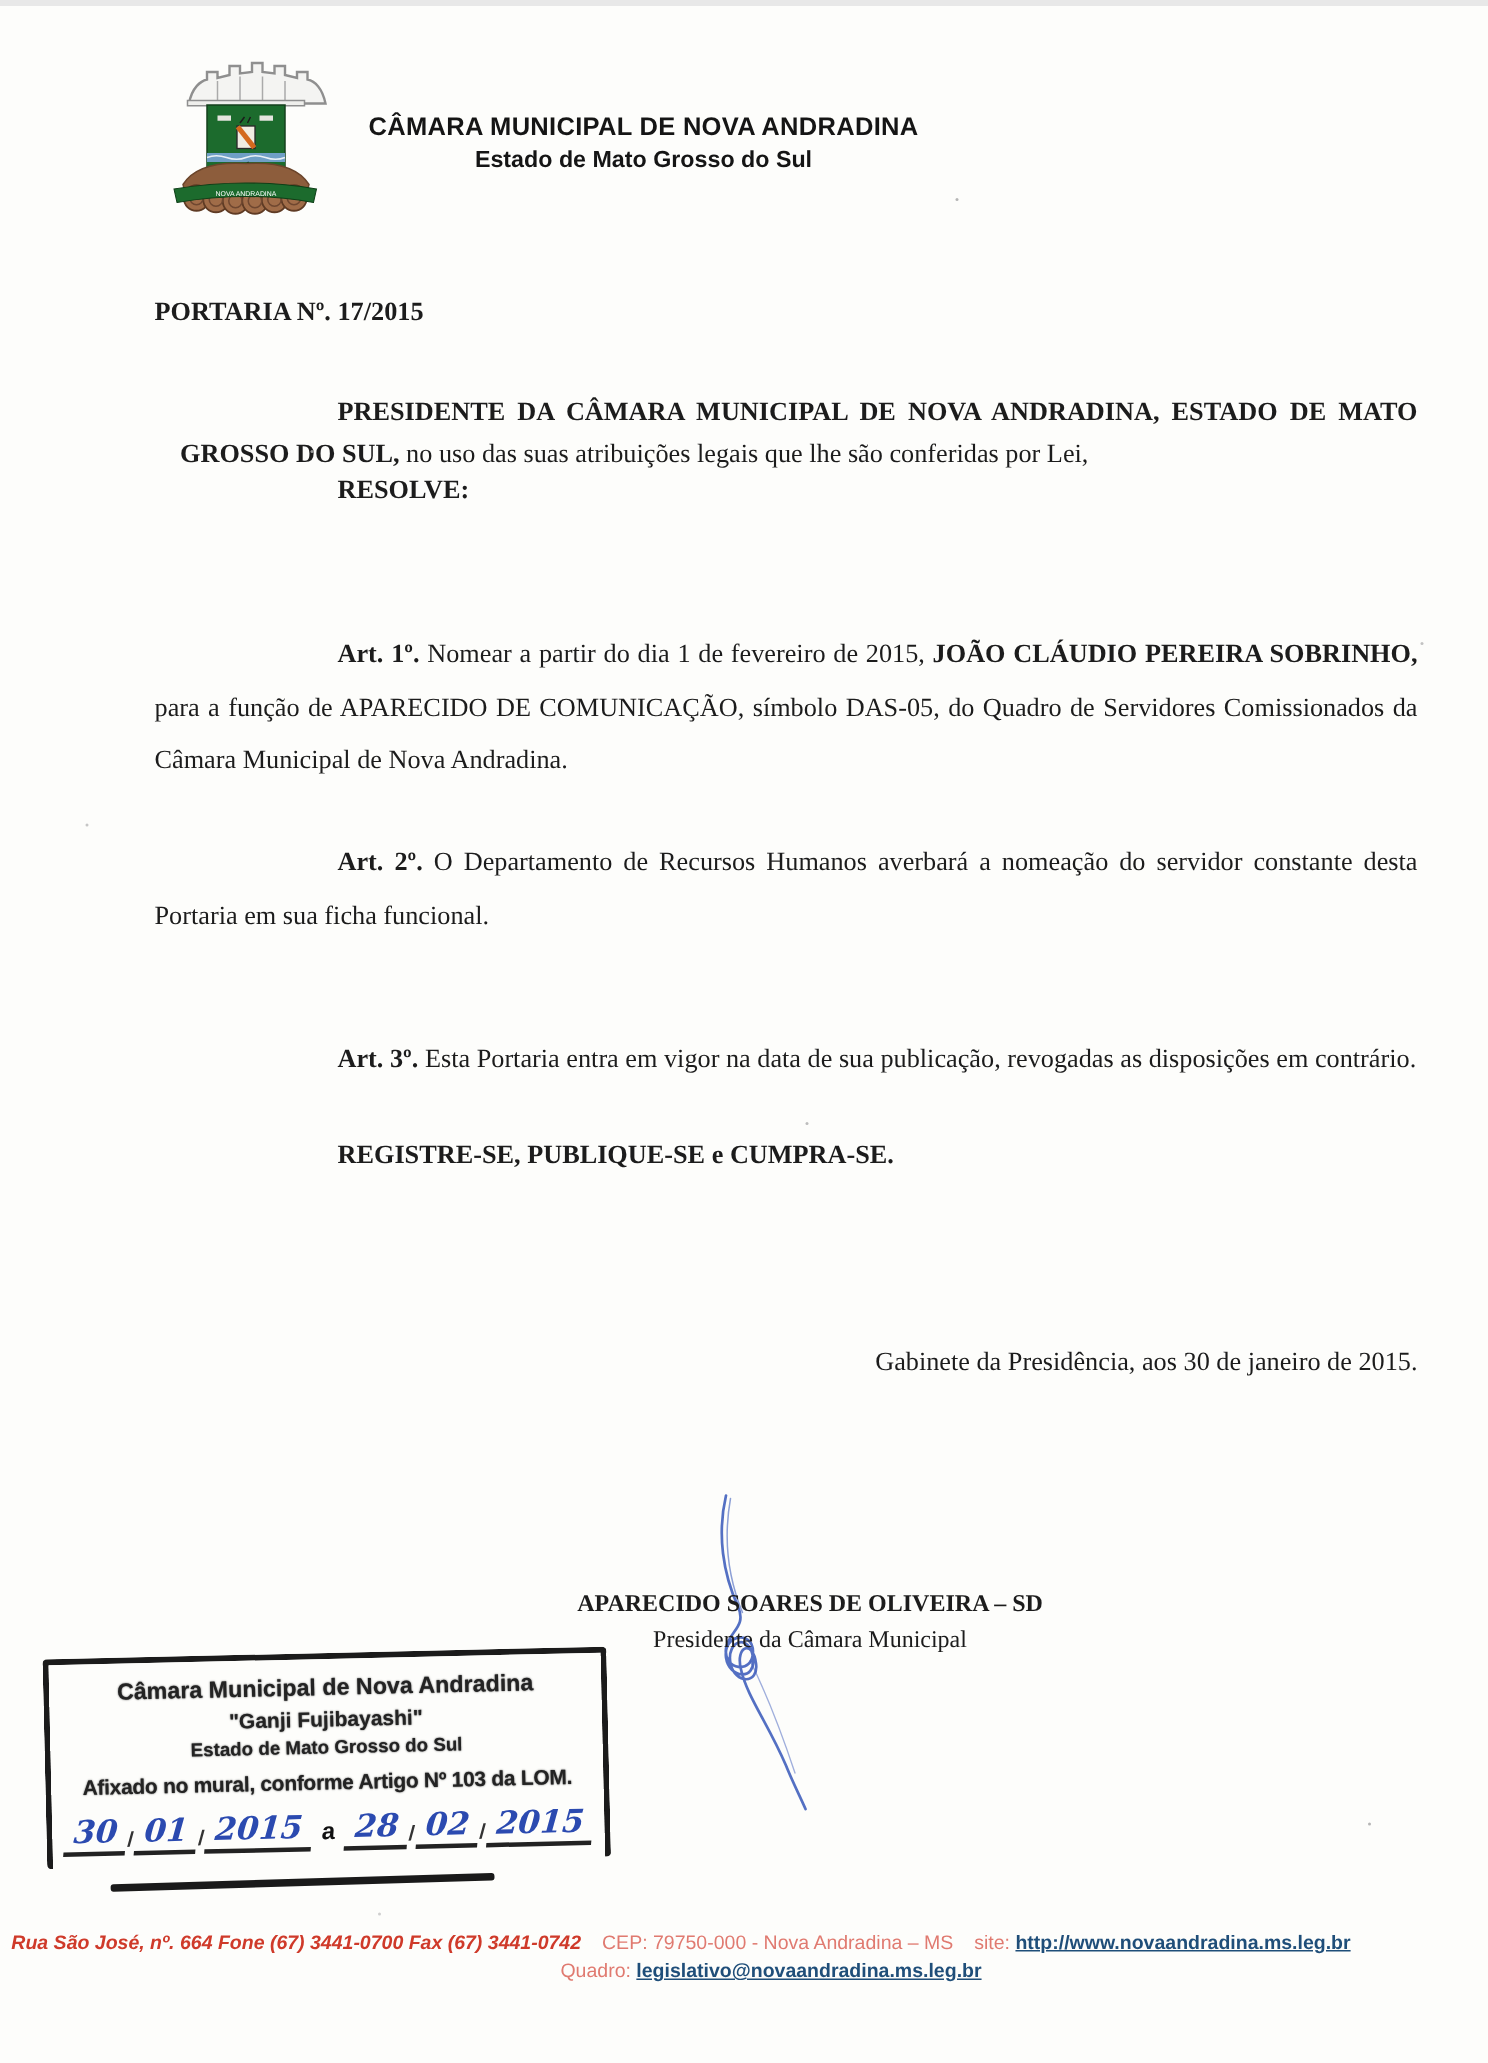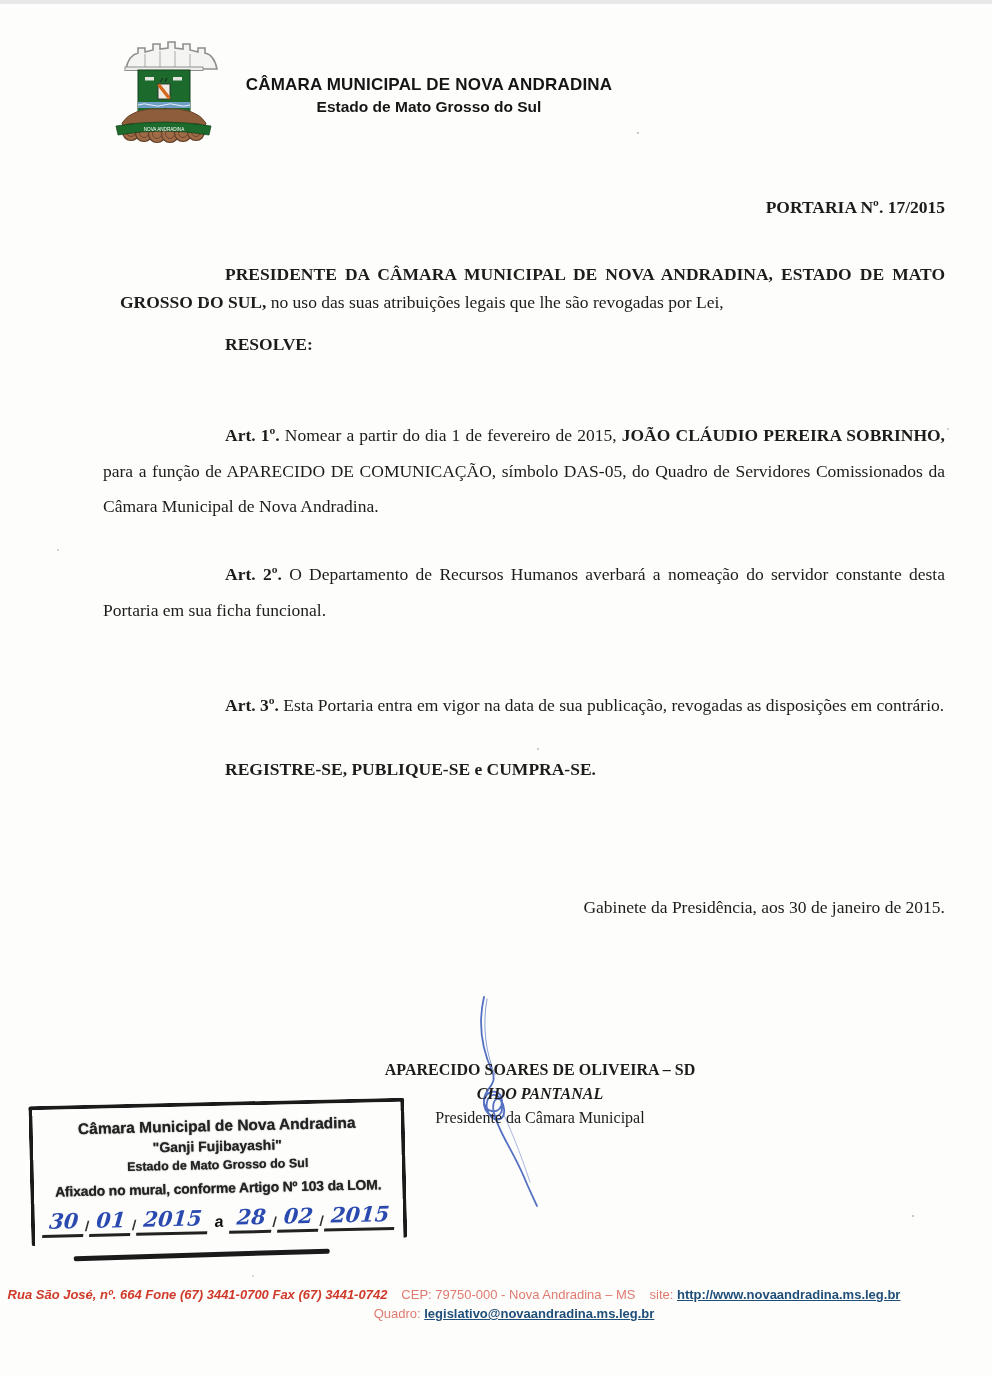--- a/index.html
+++ b/index.html
@@ -11,23 +11,23 @@
   }
   
   .crest { position:absolute; left:104px; top:35px; }
   .org-block { position:absolute; left:228px; top:71px; width:402px; text-align:center;
     font-family:"Liberation Sans", sans-serif; color:#151515; }
   .org-name { font-size:17px; font-weight:bold; letter-spacing:.2px; }
   .org-sub  { font-size:15.5px; font-weight:bold; margin-top:3px; }
   
   .content { position:absolute; left:103px; width:842px; font-size:17.5px; }
   .content p { position:absolute; width:842px; }
-  .doc-title { top:193px; text-align:right; font-weight:bold; }
+  .doc-title { top:193px; text-align:left; font-weight:bold; }
   .preamble { top:257px; line-height:27.5px; text-align:justify; text-indent:105px; padding-left:17px; }
-  .resolve  { top:330px; text-indent:122px; font-weight:bold; }
+  .resolve  { top:312px; text-indent:122px; font-weight:bold; }
   .article  { line-height:35.5px; text-align:justify; text-indent:122px; }
   .art1 { top:414px; } .art2 { top:553px; } .art3 { top:684px; }
   .closing  { top:755px; text-indent:122px; font-weight:bold; }
   .dateline { top:893px; text-align:right; }
   .sig-block { position:absolute; left:119px; top:1054px; width:842px; text-align:center; line-height:24px; }
   .sig-name { font-weight:bold; }
   .sig-alias { font-weight:bold; font-style:italic; }
   .bold { font-weight:bold; }
   
   .signature-svg { position:absolute; left:440px; top:983px; }
@@ -113,21 +113,21 @@
   </svg>
 
   <div class="org-block">
     <div class="org-name">CÂMARA MUNICIPAL DE NOVA ANDRADINA</div>
     <div class="org-sub">Estado de Mato Grosso do Sul</div>
   </div>
 
   <div class="content">
     <p class="doc-title">PORTARIA Nº. 17/2015</p>
 
-    <p class="preamble"><span class="bold">PRESIDENTE DA CÂMARA MUNICIPAL DE NOVA ANDRADINA, ESTADO DE MATO GROSSO DO SUL,</span><span> no uso das suas atribuições legais que lhe são revogadas por Lei,</span></p>
+    <p class="preamble"><span class="bold">PRESIDENTE DA CÂMARA MUNICIPAL DE NOVA ANDRADINA, ESTADO DE MATO GROSSO DO SUL,</span><span> no uso das suas atribuições legais que lhe são conferidas por Lei,</span></p>
 
     <p class="resolve">RESOLVE:</p>
 
     <p class="article art1"><span class="bold">Art. 1º.</span><span> Nomear a partir do dia 1 de fevereiro de 2015, </span><span class="bold">JOÃO CLÁUDIO PEREIRA SOBRINHO,</span><span> para a função de APARECIDO DE COMUNICAÇÃO, símbolo DAS-05, do Quadro de Servidores Comissionados da Câmara Municipal de Nova Andradina.</span></p>
 
     <p class="article art2"><span class="bold">Art. 2º.</span><span> O Departamento de Recursos Humanos averbará a nomeação do servidor constante desta Portaria em sua ficha funcional.</span></p>
 
     <p class="article art3"><span class="bold">Art. 3º.</span><span> Esta Portaria entra em vigor na data de sua publicação, revogadas as disposições em contrário.</span></p>
 
     <p class="closing">REGISTRE-SE, PUBLIQUE-SE e CUMPRA-SE.</p>
@@ -138,21 +138,20 @@
   <svg class="signature-svg" width="140" height="230" viewBox="0 0 140 230">
     <g fill="none" stroke="#4160bd" stroke-linecap="round">
       <path stroke-width="1.8" opacity="0.9" d="M44,10 C38,36 42,62 52,84 C58,98 46,100 44,112 C42,126 62,130 62,114 C62,100 42,102 44,118 C46,132 64,134 62,118 C60,102 44,106 47,122 C50,136 66,136 64,122 C62,106 50,110 54,126 C58,144 72,162 84,190 C88,200 93,210 97,219"></path>
       <path stroke-width="1" opacity="0.6" d="M47,12 C42,40 46,66 55,88"></path>
       <path stroke-width="0.9" opacity="0.5" d="M60,120 C70,140 80,165 90,195"></path>
     </g>
   </svg>
 
   <div class="sig-block">
     <div class="sig-name">APARECIDO SOARES DE OLIVEIRA – SD</div>
-    <div class="sig-alias">CIDO PANTANAL</div>
     <div class="sig-role">Presidente da Câmara Municipal</div>
   </div>
 
   <div class="stamp">
     <div class="stamp-box">
       <div class="stamp-l1">Câmara Municipal de Nova Andradina</div>
       <div class="stamp-l2">"Ganji Fujibayashi"</div>
       <div class="stamp-l3">Estado de Mato Grosso do Sul</div>
       <div class="stamp-l4">Afixado no mural, conforme Artigo Nº 103 da LOM.</div>
       <div class="stamp-dates">

